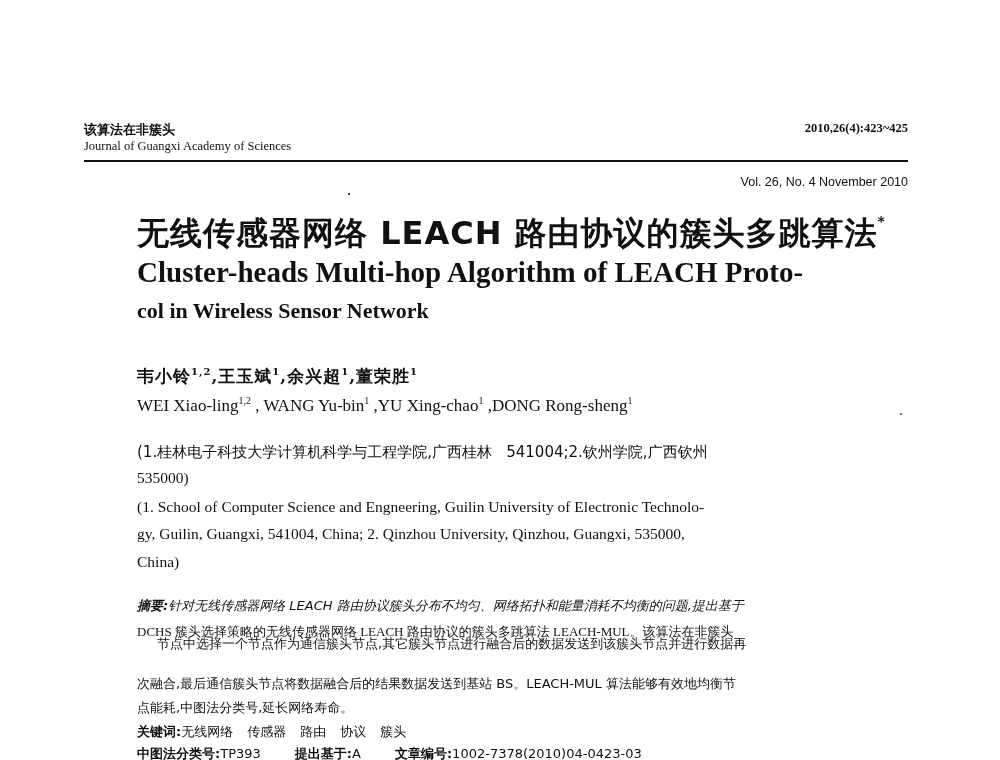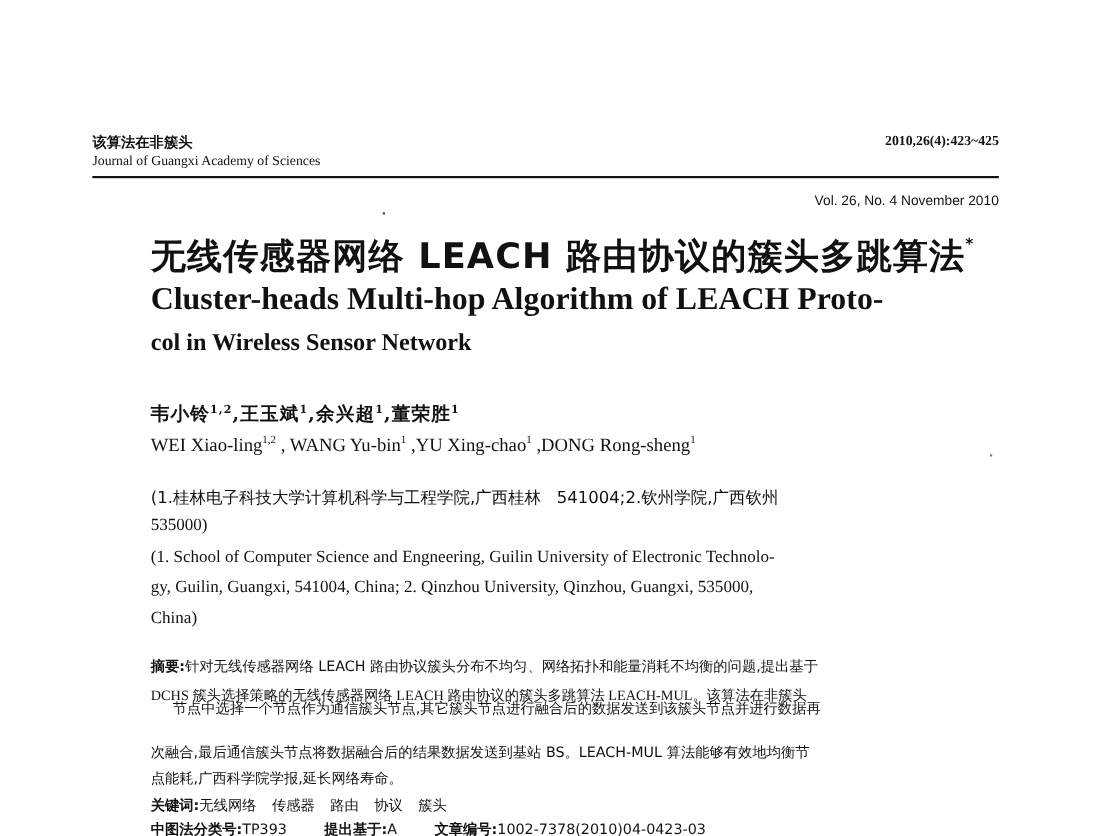--- a/index.html
+++ b/index.html
@@ -26,21 +26,21 @@
 
   .aff { left: 137px; font-size: 15.5px; font-family: "Liberation Serif", serif; }
   .aff-cn1 { top: 443px; font-family: "DejaVu Sans", sans-serif; font-size: 15px; }
   .aff-cn2 { top: 469px; }
   .aff-en1 { top: 498px; }
   .aff-en2 { top: 525px; }
   .aff-en3 { top: 553px; }
 
   .abst { left: 137px; font-size: 13px; font-family: "DejaVu Sans", sans-serif; }
   .abst b { font-weight: bold; }
-  .a1 { top: 597px; } .a2 { top: 623px; font-family: Liberation Serif, serif; } .a3 { top: 635px; margin-left: 20px; } .a4 { top: 675px; } .a5 { top: 699px; }
+  .a1 { top: 597px; font-style: italic; } .a2 { top: 623px; font-family: Liberation Serif, serif; } .a3 { top: 635px; margin-left: 20px; } .a4 { top: 675px; } .a5 { top: 699px; }
   .kw { left: 137px; top: 723px; font-size: 13px; font-family: "DejaVu Sans", sans-serif; }
   .kw .lbl { font-weight: bold; margin-top: 38px; }
   .kw .item { margin-right: 14px; }
   .cls { left: 137px; top: 745px; font-size: 13px; font-family: "DejaVu Sans", sans-serif; }
   .cls .lbl { font-weight: bold; }
   .cls .grp { margin-right: 34px; }
 </style>
 </head>
 <body>
 
@@ -69,21 +69,21 @@
 <div class="abs aff aff-cn1" style="white-space:pre">(1.桂林电子科技大学计算机科学与工程学院,广西桂林   541004;2.钦州学院,广西钦州</div>
 <div class="abs aff aff-cn2">535000)</div>
 <div class="abs aff aff-en1">(1. School of Computer Science and Engneering, Guilin University of Electronic Technolo-</div>
 <div class="abs aff aff-en2">gy, Guilin, Guangxi, 541004, China; 2. Qinzhou University, Qinzhou, Guangxi, 535000,</div>
 <div class="abs aff aff-en3">China)</div>
 
 <div class="abs abst a1"><b>摘要:</b><span>针对无线传感器网络 LEACH 路由协议簇头分布不均匀、网络拓扑和能量消耗不均衡的问题,提出基于</span></div>
 <div class="abs abst a2">DCHS 簇头选择策略的无线传感器网络 LEACH 路由协议的簇头多跳算法 LEACH-MUL。该算法在非簇头</div>
 <div class="abs abst a3">节点中选择一个节点作为通信簇头节点,其它簇头节点进行融合后的数据发送到该簇头节点并进行数据再</div>
 <div class="abs abst a4">次融合,最后通信簇头节点将数据融合后的结果数据发送到基站 BS。LEACH-MUL 算法能够有效地均衡节</div>
-<div class="abs abst a5">点能耗,广西科学院学报,延长网络寿命。</div>
+<div class="abs abst a5">点能耗,中图法分类号,延长网络寿命。</div>
 
 <div class="abs kw">
   <span class="lbl">关键词:</span><span class="item">无线网络</span><span class="item">传感器</span><span class="item">路由</span><span class="item">协议</span><span class="item">簇头</span>
 </div>
 
 <div class="abs cls">
   <span class="grp"><span class="lbl">中图法分类号:</span><span>TP393</span></span><span class="grp"><span class="lbl">提出基于:</span><span>A</span></span><span><span class="lbl">文章编号:</span><span>1002-7378(2010)04-0423-03</span></span>
 </div>
 
 </body></html>

